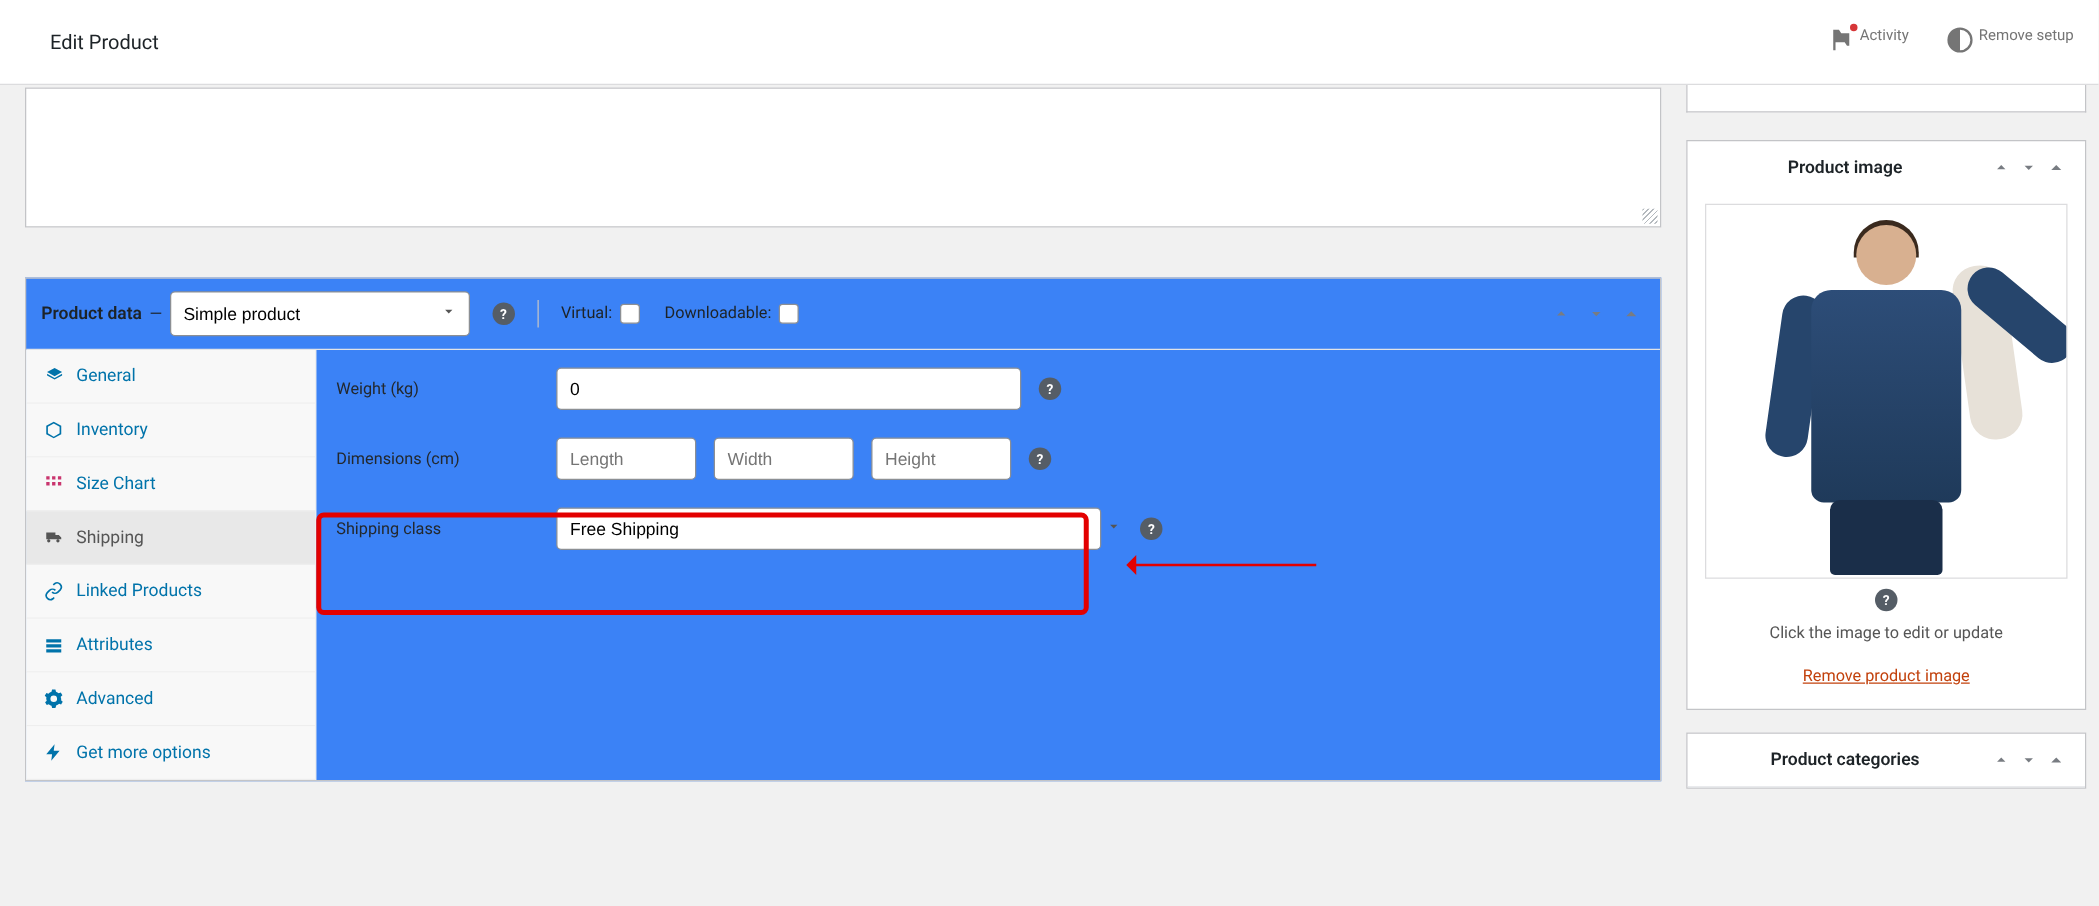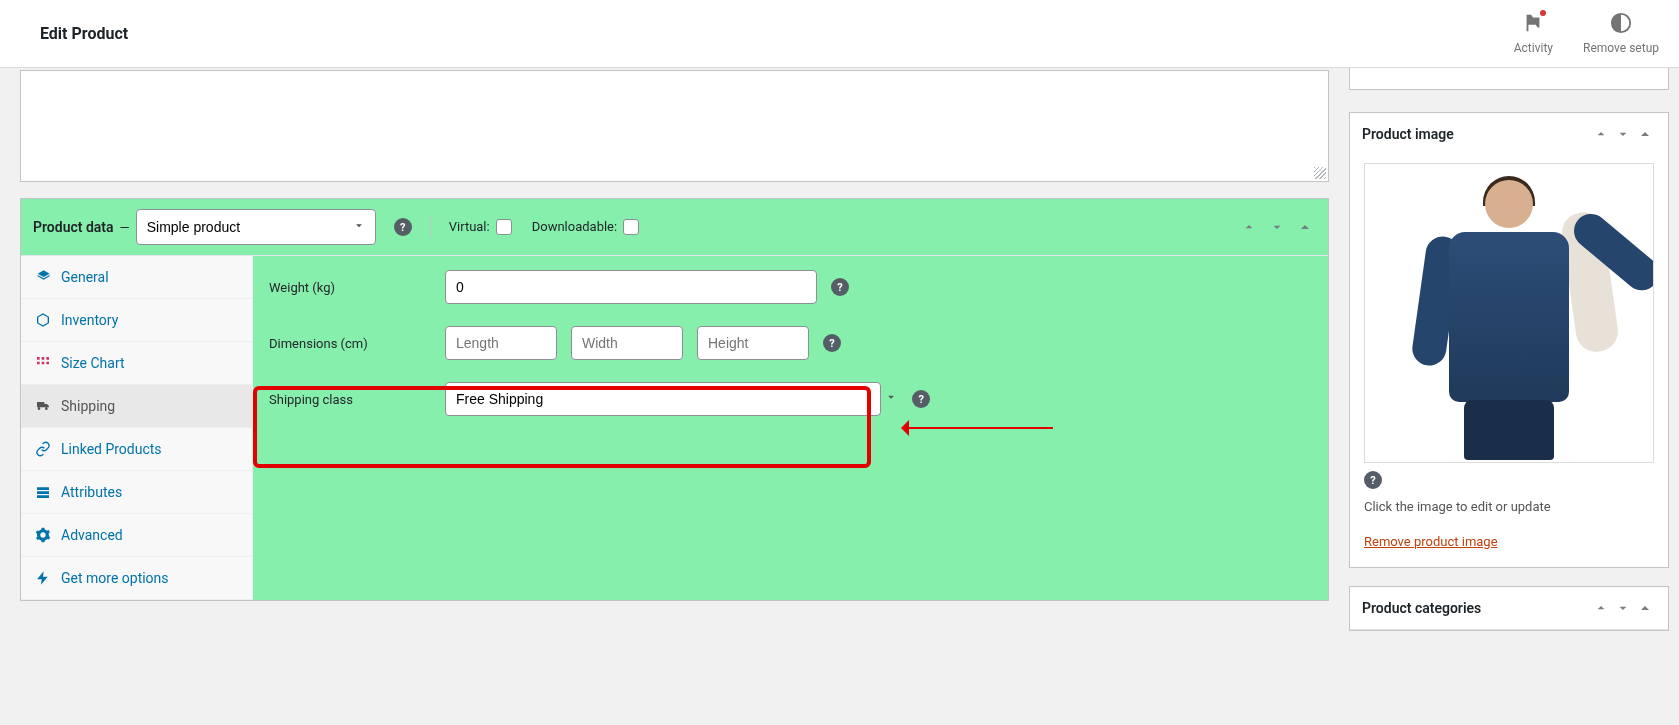--- a/index.html
+++ b/index.html
@@ -12,47 +12,47 @@
   }
   .top-bar {
     display: flex;
     justify-content: space-between;
     align-items: center;
     height: 68px;
     background: #fff;
     border-bottom: 1px solid #dcdcde;
     padding: 0 20px 0 40px;
   }
-  .top-title { font-size: 16px; font-weight: 700; }
+  .top-title { font-size: 16px; font-weight: 400; }
   .top-actions { display: flex; gap: 30px; }
-  .top-action { display: flex; flex-direction: column; align-items: center; gap: 4px; color: #757575; font-size: 12px; cursor: pointer; }
+  .top-action { display: flex; gap: 4px; color: #757575; font-size: 12px; cursor: pointer; }
   .top-action svg { width: 22px; height: 22px; fill: #757575; }
   .activity-dot { position: relative; }
   .activity-dot::after { content:""; position:absolute; top:-2px; right:-2px; width:6px; height:6px; border-radius:50%; background:#d63638; }
 
   .layout { display: flex; gap: 20px; padding: 0 10px 10px 20px; align-items: flex-start; }
   .left-col { flex: 1; }
-  .right-col { width: 320px; }
+  .right-col { width: 320px; text-align: center; }
 
   .editor-box {
     background: #fff;
     border: 1px solid #c3c4c7;
     height: 112px;
     margin-top: 2px;
     position: relative;
   }
   .editor-resize {
     position: absolute; right: 2px; bottom: 2px; width: 12px; height: 12px;
     background: repeating-linear-gradient(135deg,#b4b9be 0 1px,transparent 1px 3px);
   }
 
   .postbox {
-    background: #86efac;
+    background: #3b82f6;
     border: 1px solid #c3c4c7;
-    margin-top: 16px;
+    margin-top: 40px;
   }
   .postbox-header {
     display: flex; align-items: center; border-bottom: 1px solid #e2e4e7;
     padding: 10px 12px;
   }
   .postbox-title { font-size: 14px; font-weight: 600; }
   .dash { margin: 0 6px; font-weight: 400; }
   .select-wrap { position: relative; }
   .select-type {
     width: 240px; height: 36px; border: 1px solid #8c8f94; border-radius: 4px;

